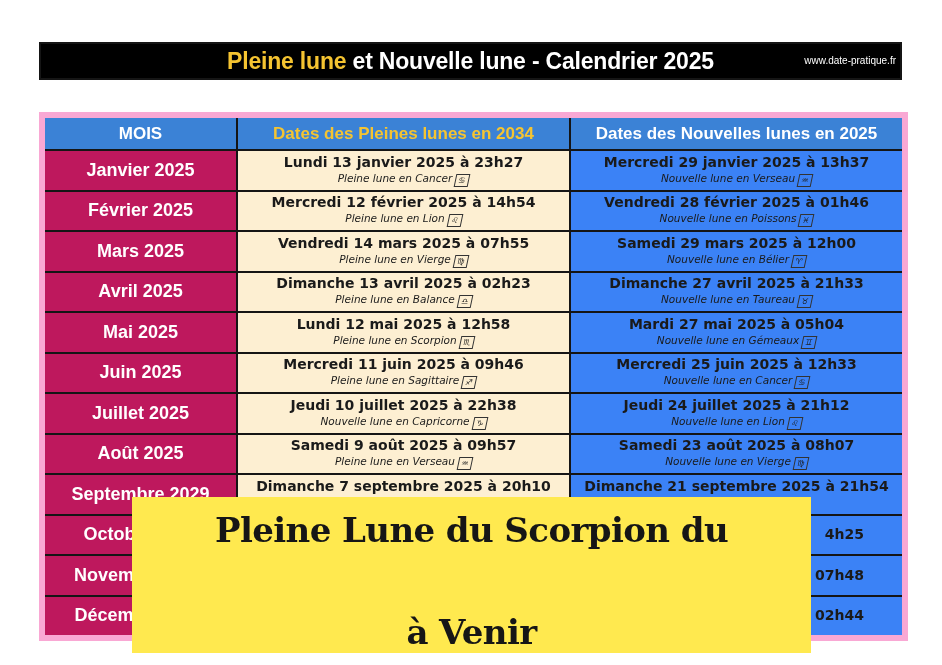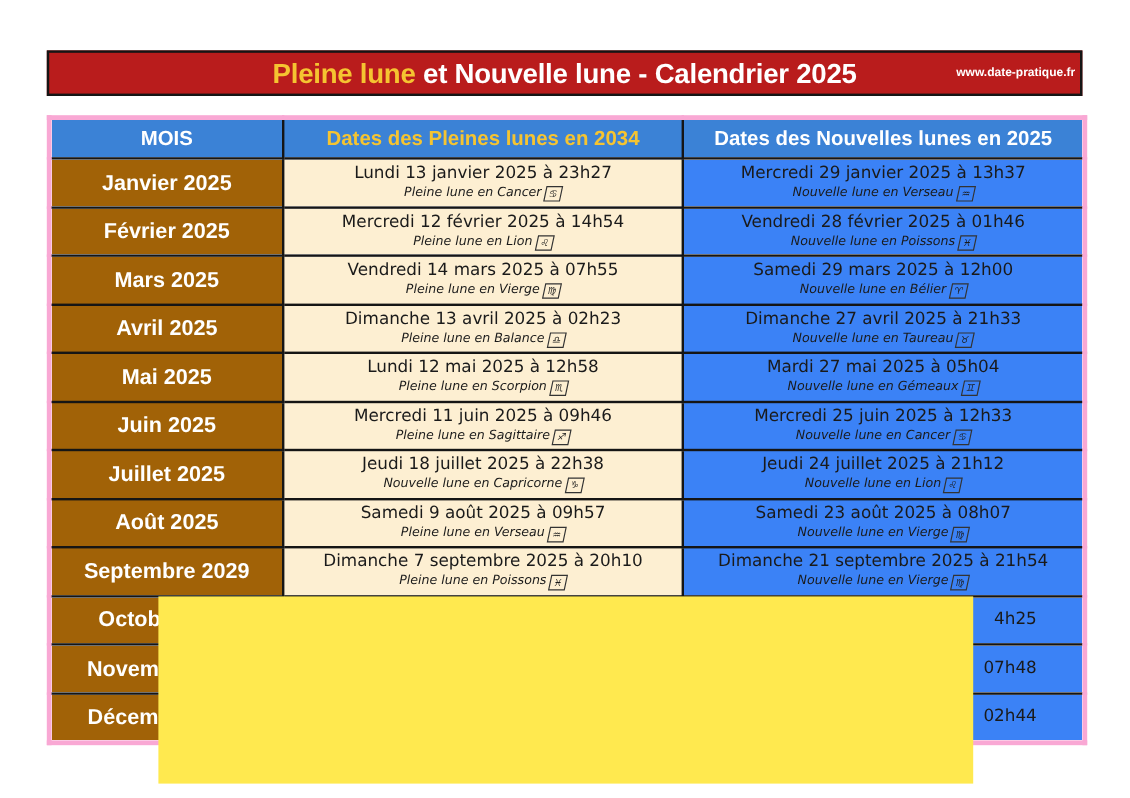--- a/index.html
+++ b/index.html
@@ -3,55 +3,55 @@
   <meta charset="utf-8">
   <style>
     html, body { margin: 0; padding: 0; }
     body {
       width: 942px; height: 665px; position: relative; overflow: hidden;
       background: #ffffff;
       font-family: "DejaVu Sans", "Liberation Sans", sans-serif;
     }
     .title-bar {
       position: absolute; left: 39px; top: 42px; width: 859px; height: 34px;
-      background: #b91c1c; border: 2px solid #151515;
+      background: #000000; border: 2px solid #151515;
       color: #ffffff;
     }
     .title-bar .title {
       position: absolute; left: 0; right: 0; top: 0; bottom: 0;
       display: flex; align-items: center; justify-content: center;
       font-family: "Liberation Sans", sans-serif; font-weight: bold; font-size: 23px;
       letter-spacing: -0.2px;
     }
     .title-bar .title .hl { color: #f5c431; }
     .title-bar .site {
       position: absolute; right: 4px; top: 11px;
-      font-family: "Liberation Sans", sans-serif; font-weight: bold; font-size: 10px; color: #ffffff;
+      font-family: "Liberation Sans", sans-serif; font-weight: normal; font-size: 10px; color: #ffffff;
     }
     table.cal {
-      position: absolute; left: 39px; top: 96px; width: 863px;
+      position: absolute; left: 39px; top: 112px; width: 863px;
       border-collapse: collapse; table-layout: fixed;
-      border: 4px solid #f9a8d4;
+      border: 6px solid #f9a8d4;
     }
     table.cal td, table.cal th {
       border: 2px solid #151515; padding: 0; text-align: center; overflow: hidden;
     }
     table.cal th {
       background: #3b82d6; color: #ffffff; height: 31px;
       font-family: "Liberation Sans", sans-serif; font-size: 17px; font-weight: bold;
     }
     table.cal th.full-col { color: #f5c431; }
     table.cal td.month {
-      background: #a16207; color: #ffffff; height: 38.5px;
+      background: #be185d; color: #ffffff; height: 38.5px;
       font-family: "Liberation Sans", sans-serif; font-weight: bold; font-size: 18px;
     }
     table.cal td.full { background: #fdefd2; }
     table.cal td.new { background: #3b82f6; }
     .date {
-      font-family: "DejaVu Sans", sans-serif; font-weight: normal; font-size: 14px; color: #1a1a1a;
+      font-family: "DejaVu Sans", sans-serif; font-weight: bold; font-size: 14px; color: #1a1a1a;
       line-height: 17px; white-space: nowrap;
     }
     .sign {
       font-family: "DejaVu Sans", sans-serif; font-style: italic; font-size: 10.5px; color: #1a1a1a;
       line-height: 15px; white-space: nowrap;
     }
     .zodiac-icon {
       display: inline-block; width: 12px; height: 11px; line-height: 11px;
       border: 1px solid #333; transform: skewX(-12deg); font-style: normal;
       font-size: 8px; margin-left: 3px; vertical-align: -1px; text-align: center;
@@ -159,21 +159,21 @@
     </td>
     <td class="new">
       <div class="date">Mercredi 25 juin 2025 à 12h33</div>
       <div class="sign"><span>Nouvelle lune en Cancer</span><span class="zodiac-icon">♋</span></div>
     </td>
   </tr>
 
   <tr>
     <td class="month"><span>Juillet 2025</span></td>
     <td class="full">
-      <div class="date">Jeudi 18 juillet 2025 à 22h38</div>
+      <div class="date">Jeudi 10 juillet 2025 à 22h38</div>
       <div class="sign"><span>Nouvelle lune en Capricorne</span><span class="zodiac-icon">♑</span></div>
     </td>
     <td class="new">
       <div class="date">Jeudi 24 juillet 2025 à 21h12</div>
       <div class="sign"><span>Nouvelle lune en Lion</span><span class="zodiac-icon">♌</span></div>
     </td>
   </tr>
 
   <tr>
     <td class="month"><span>Août 2025</span></td>
@@ -232,17 +232,18 @@
     <td class="new">
       <div class="date" style="text-align: right; padding-right: 38px;">02h44</div>
       <div class="sign"><span></span></div>
     </td>
   </tr>
 </tbody>
 </table>
 
 <div class="overlay">
   <p class="headline">
+    <span>Pleine Lune du Scorpion du</span><br>
     <br>
     <br>
-    <br>
+    <span>à Venir</span>
   </p>
 </div>
 
 </body></html>

